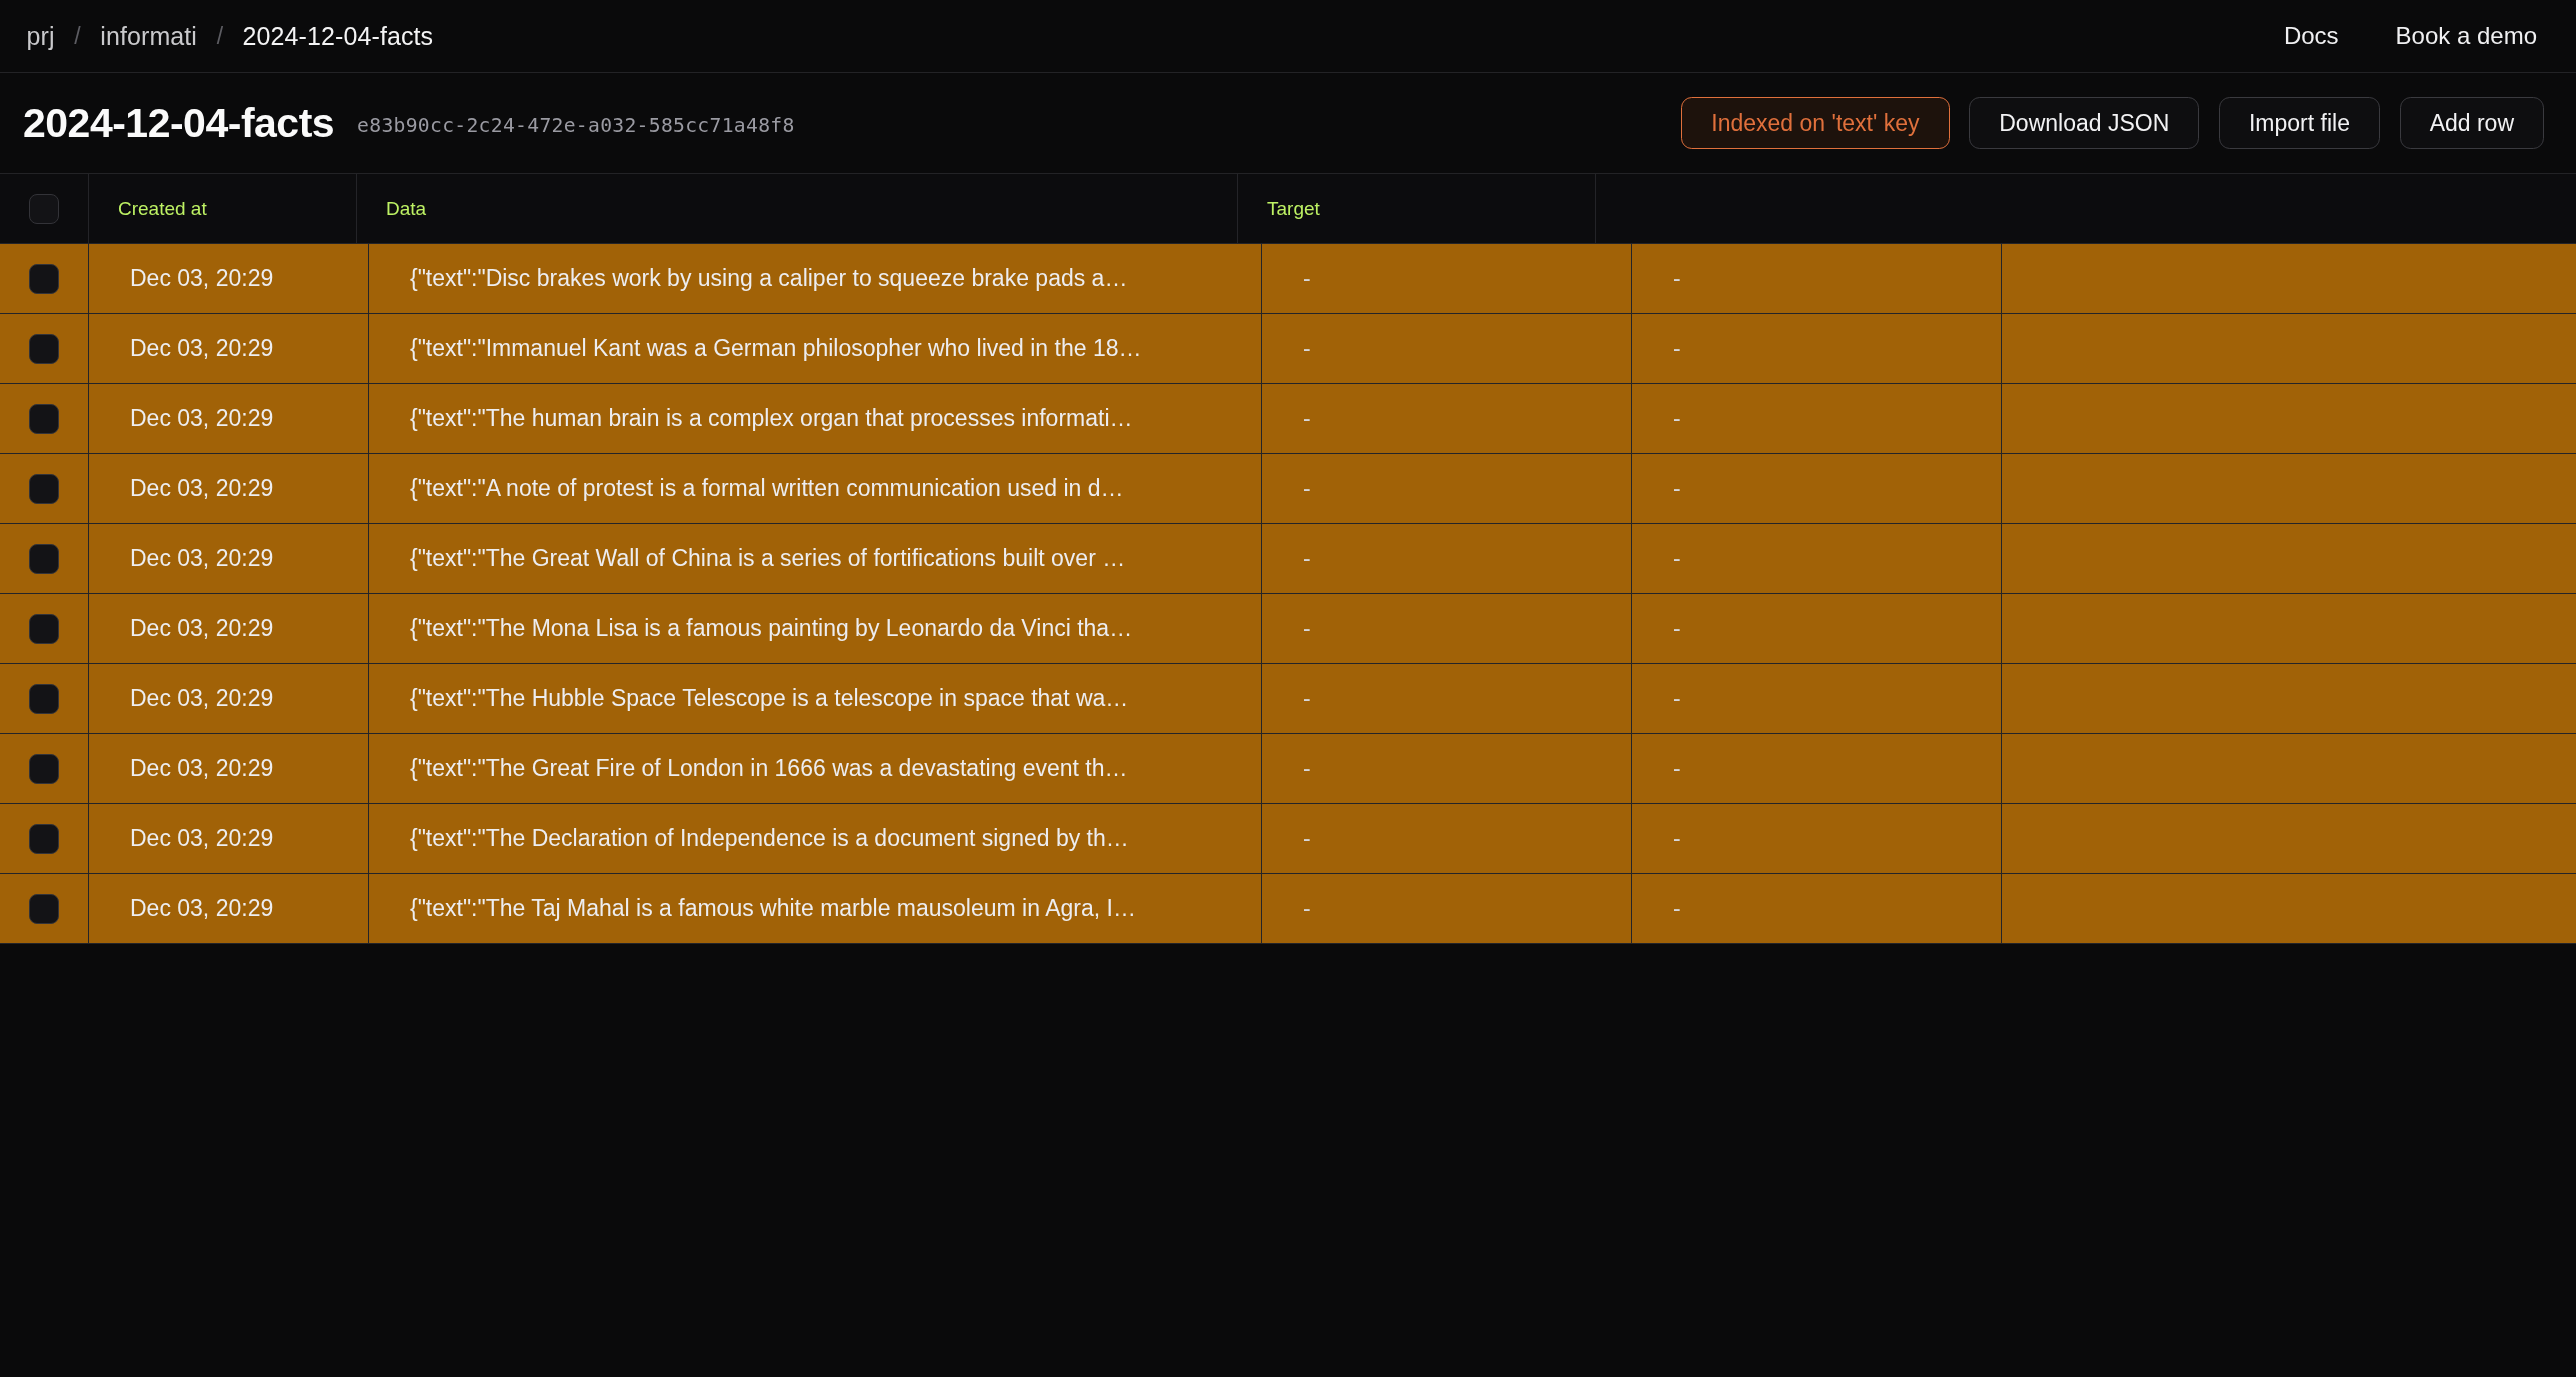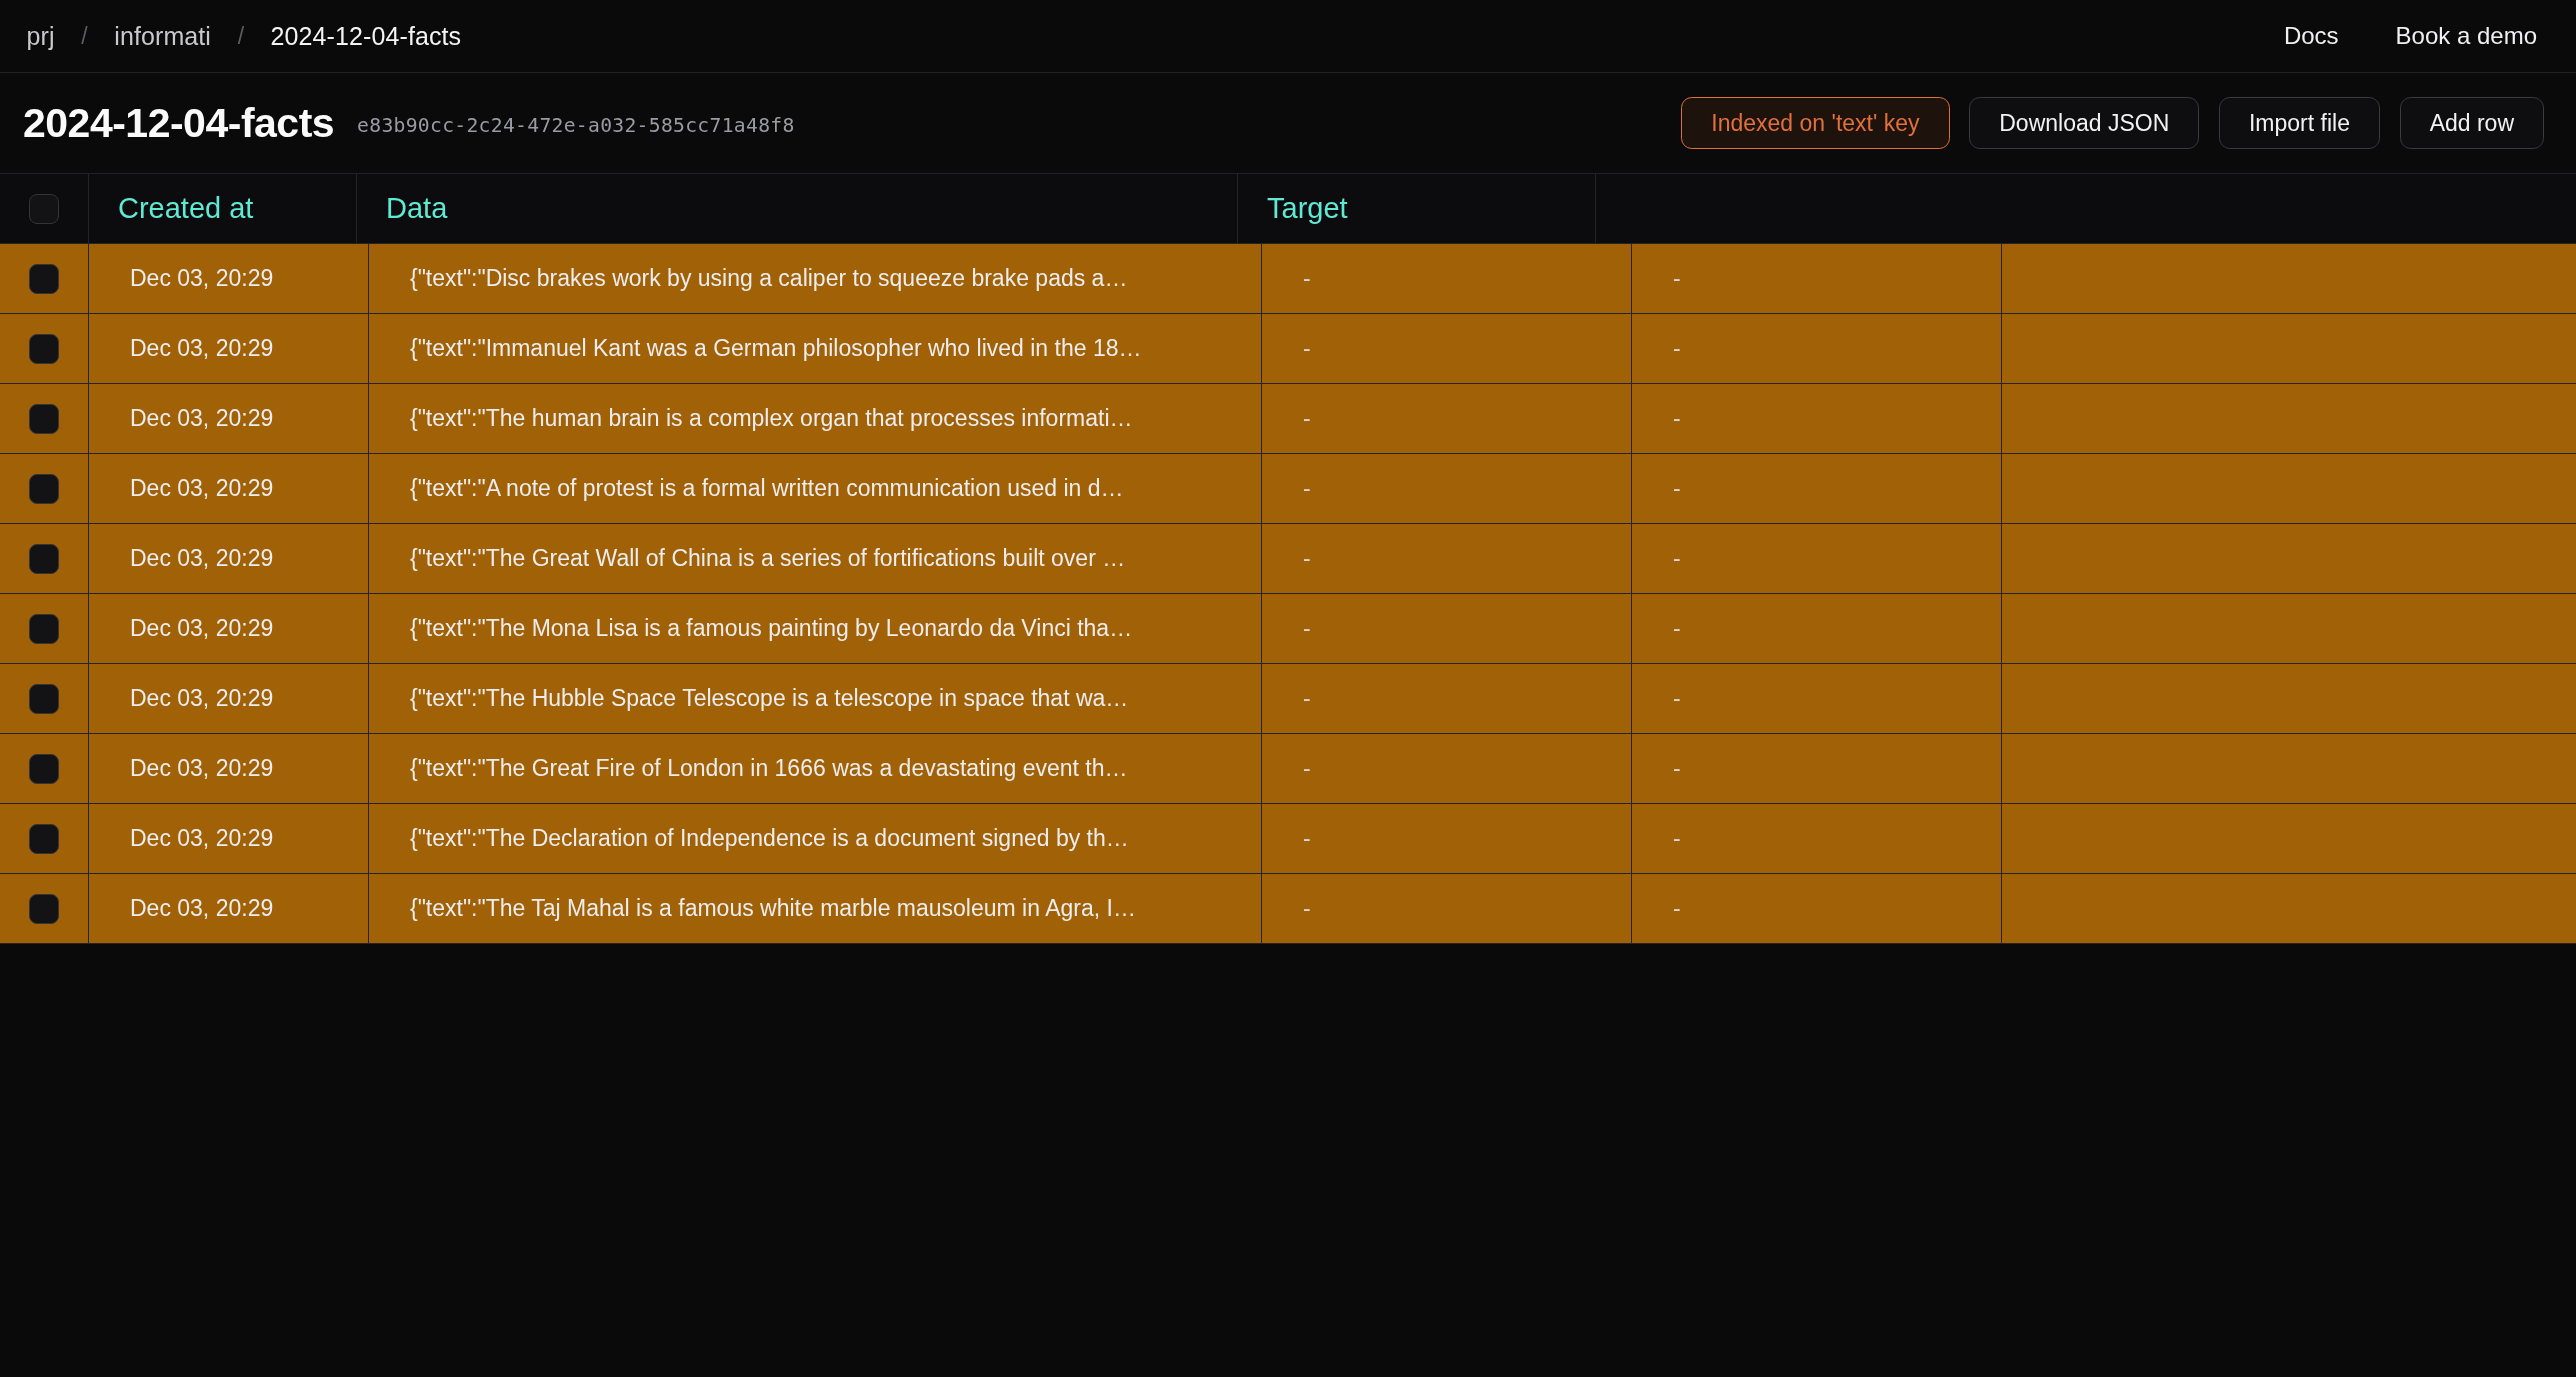--- a/index.html
+++ b/index.html
@@ -30,21 +30,21 @@
     min-height: 73px;
     border-bottom: 1.8px solid #232326;
     display: flex;
     align-items: center;
     padding: 0 39px 0 23px;
     box-sizing: border-box;
   }
   .breadcrumb {
     display: flex;
     align-items: center;
-    gap: 7px;
+    gap: 0px;
     font-size: 25px;
   }
   .crumb {
     color: #c9c9cc;
     padding: 1.8px 3.6px;
     letter-spacing: 0.1px;
     white-space: nowrap;
   }
   .crumb.current {
     color: #f4f4f5;
@@ -176,22 +176,22 @@
   .c-metadata {
     width: 358px;
     min-width: 358px;
     padding-left: 29px;
     border-right: 1.8px solid #242428;
   }
   .c-tail {
     flex: 1 1 auto;
   }
   .thead .cell {
-    color: #5eead4;
-    font-size: 29px;
+    color: #bef264;
+    font-size: 19px;
   }
   .tbody-row .cell {
     color: #ededf0;
     font-size: 23px;
   }
   .cell-ellipsis {
     display: block;
     max-width: 100%;
     overflow: hidden;
     text-overflow: ellipsis;

